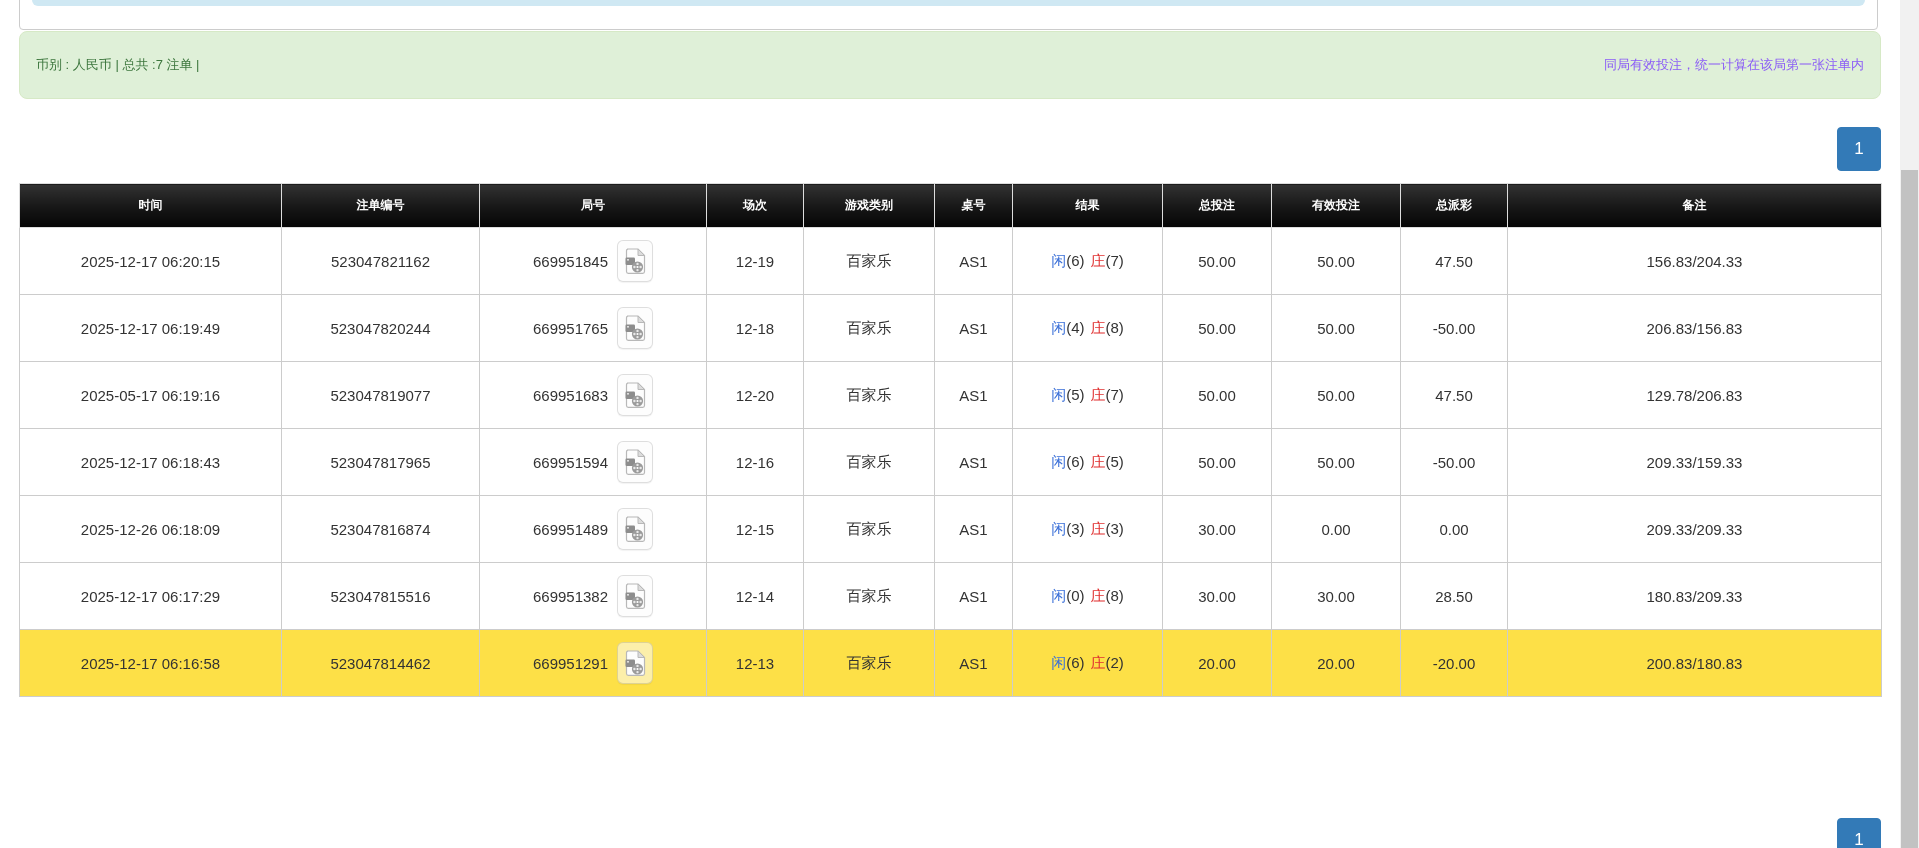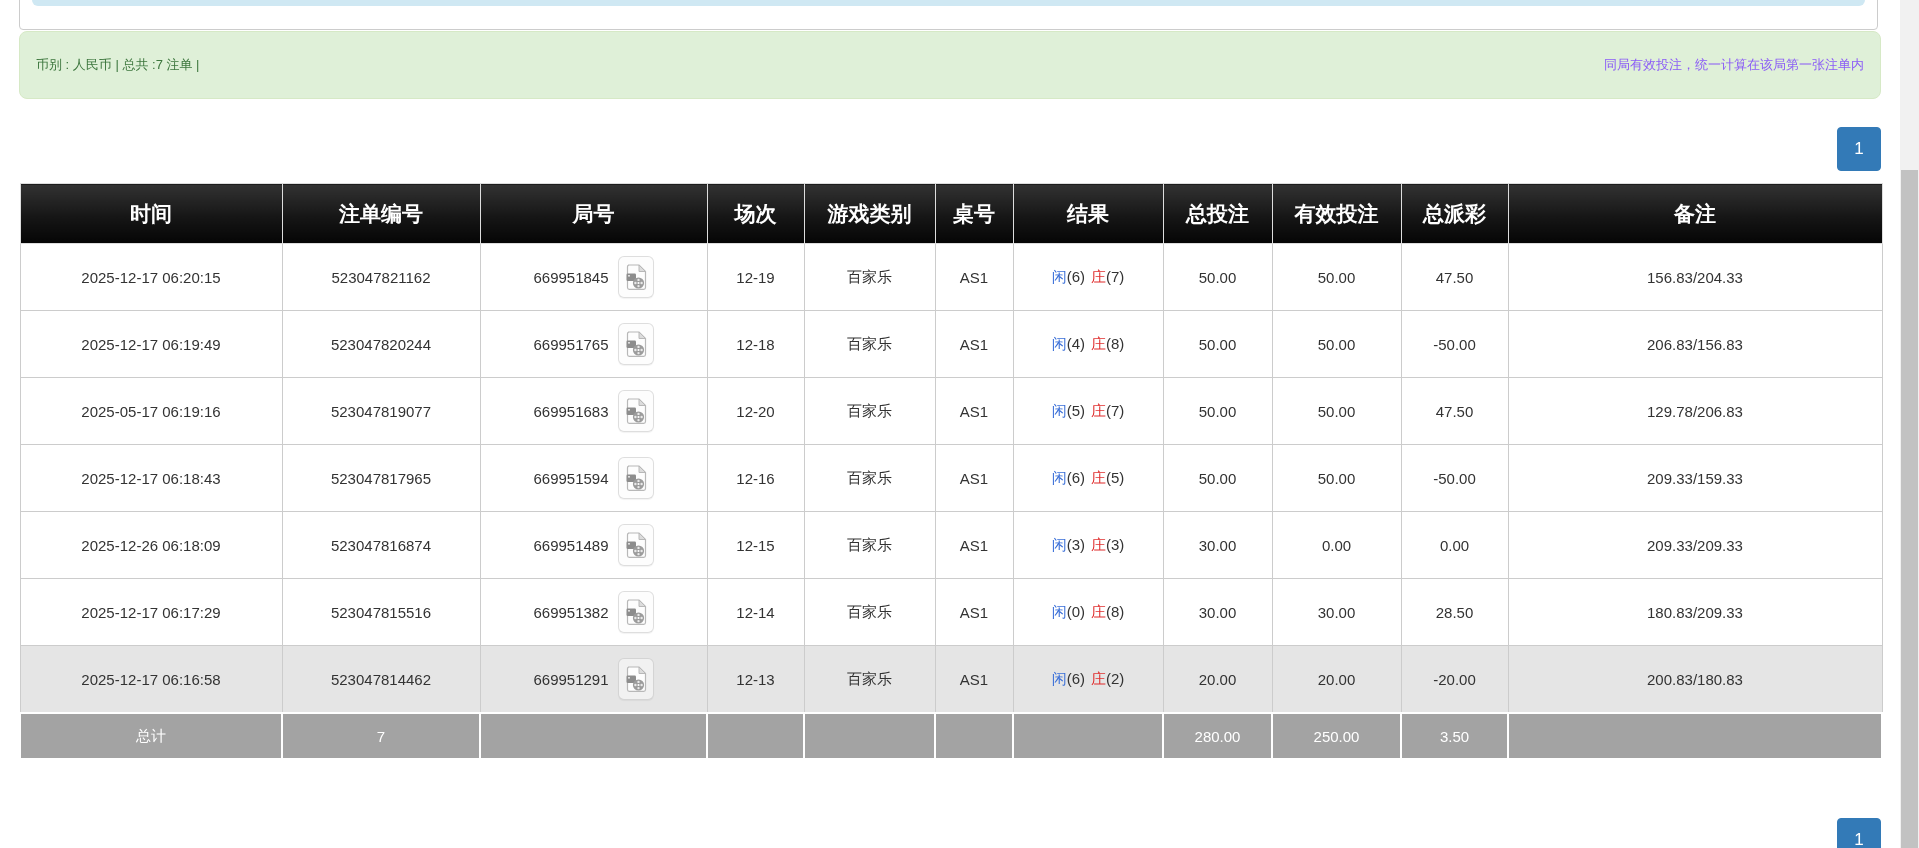--- a/index.html
+++ b/index.html
@@ -35,28 +35,28 @@
     border:1px solid #337ab7;border-radius:4px;text-align:center;line-height:42px;
     font-size:17px;text-decoration:none;cursor:pointer;
   }
   
   table.records{
     position:absolute;left:19px;top:183px;width:1862px;
     border-collapse:collapse;table-layout:fixed;
   }
   table.records th{
     height:43px;background:linear-gradient(180deg,#323232 0%,#161616 55%,#050505 100%);
-    color:#fff;font-weight:bold;font-size:21px;border:1px solid #ddd;
-    padding:8px;text-align:center;
+    color:#fff;font-weight:bold;font-size:12px;border:1px solid #ddd;
+    padding:0;text-align:center;
   }
   table.records td{
     height:66px;background:#fff;color:#333;font-size:15px;text-align:center;
     border:1px solid #ccc;padding:0 4px;overflow:hidden;
   }
-  tr.highlight td{background:#e5e5e5;}
+  tr.highlight td{background:#fde047;}
   tr.sum td{
     height:44px;background:#a3a3a3;color:#fff;border:2px solid #fff;font-size:15px;
   }
   .blue{color:#3a6fd8;}
   .neg{color:#f00;margin-top:20px;}
   .r-p{color:#3a6fd8;}
   .r-b{color:#e03030;}
   .r-n{color:#333;}
   .result-gap{display:inline-block;width:6px;}
   
@@ -322,33 +322,20 @@
     <td>
       <span class="r-p">闲</span><span class="r-n">(6)</span><span class="result-gap"></span><span class="r-b">庄</span><span class="r-n">(2)</span>
     </td>
     <td class="blue">20.00</td>
     <td>20.00</td>
     <td class="neg">-20.00</td>
     <td>200.83/180.83</td>
   </tr>
     </tbody>
   <tbody>
-    <tr class="sum">
-      <td>总计</td>
-      <td>7</td>
-      <td></td>
-        <td></td>
-      <td></td>
-        <td></td>
-      <td></td>
-      <td>280.00</td>
-      <td>250.00</td>
-      <td>3.50</td>
-      <td></td>
-    </tr>
   </tbody>
 </table>
 
 <div class="pager bottom">
   <a class="page-btn">1</a>
 </div>
 
 <div class="scrollbar">
   <div class="scroll-thumb"></div>
 </div>

